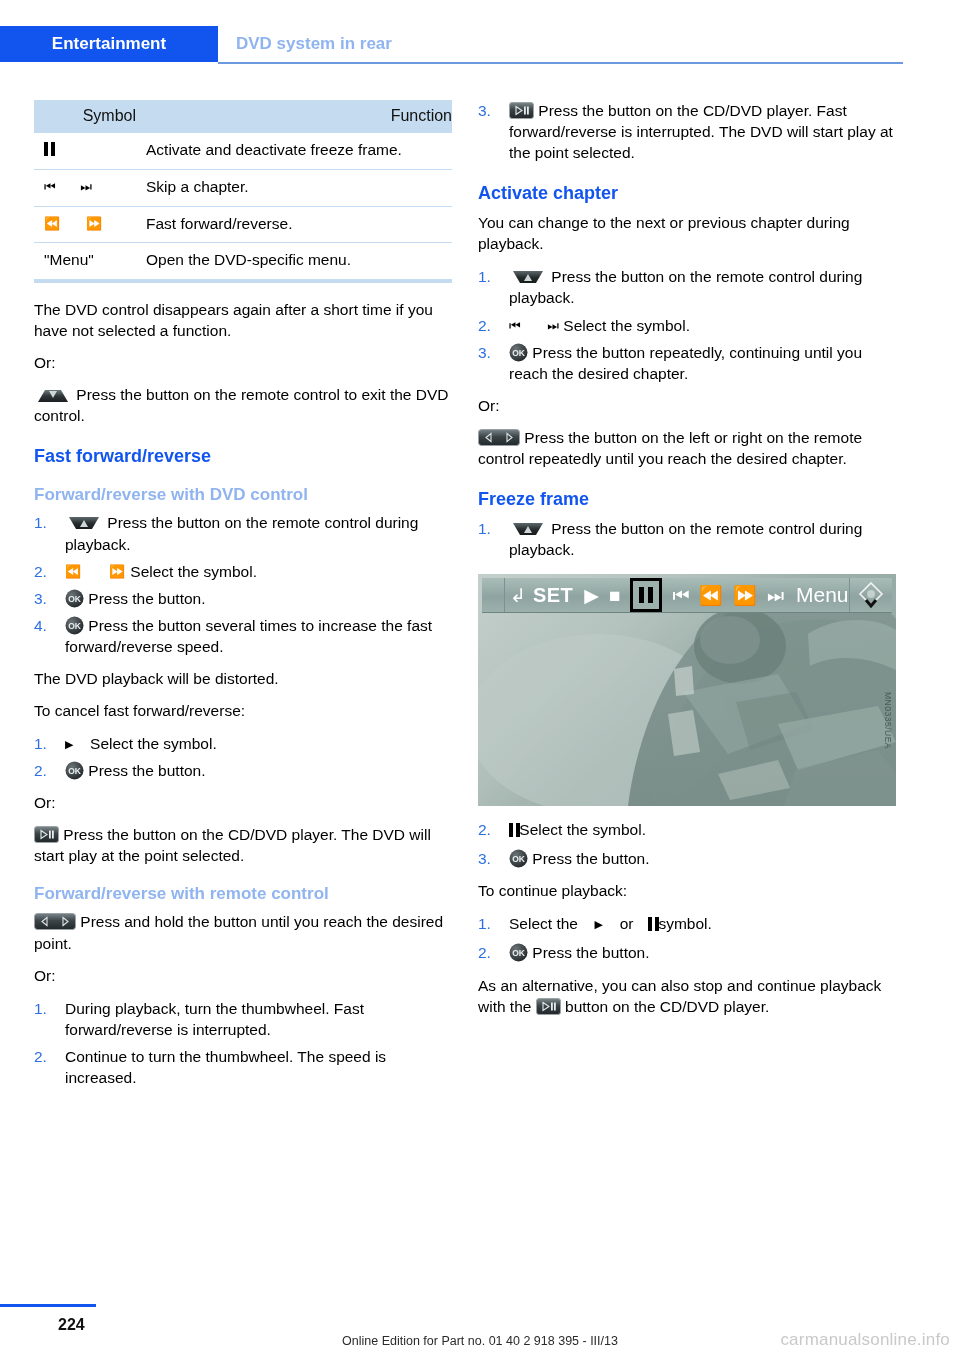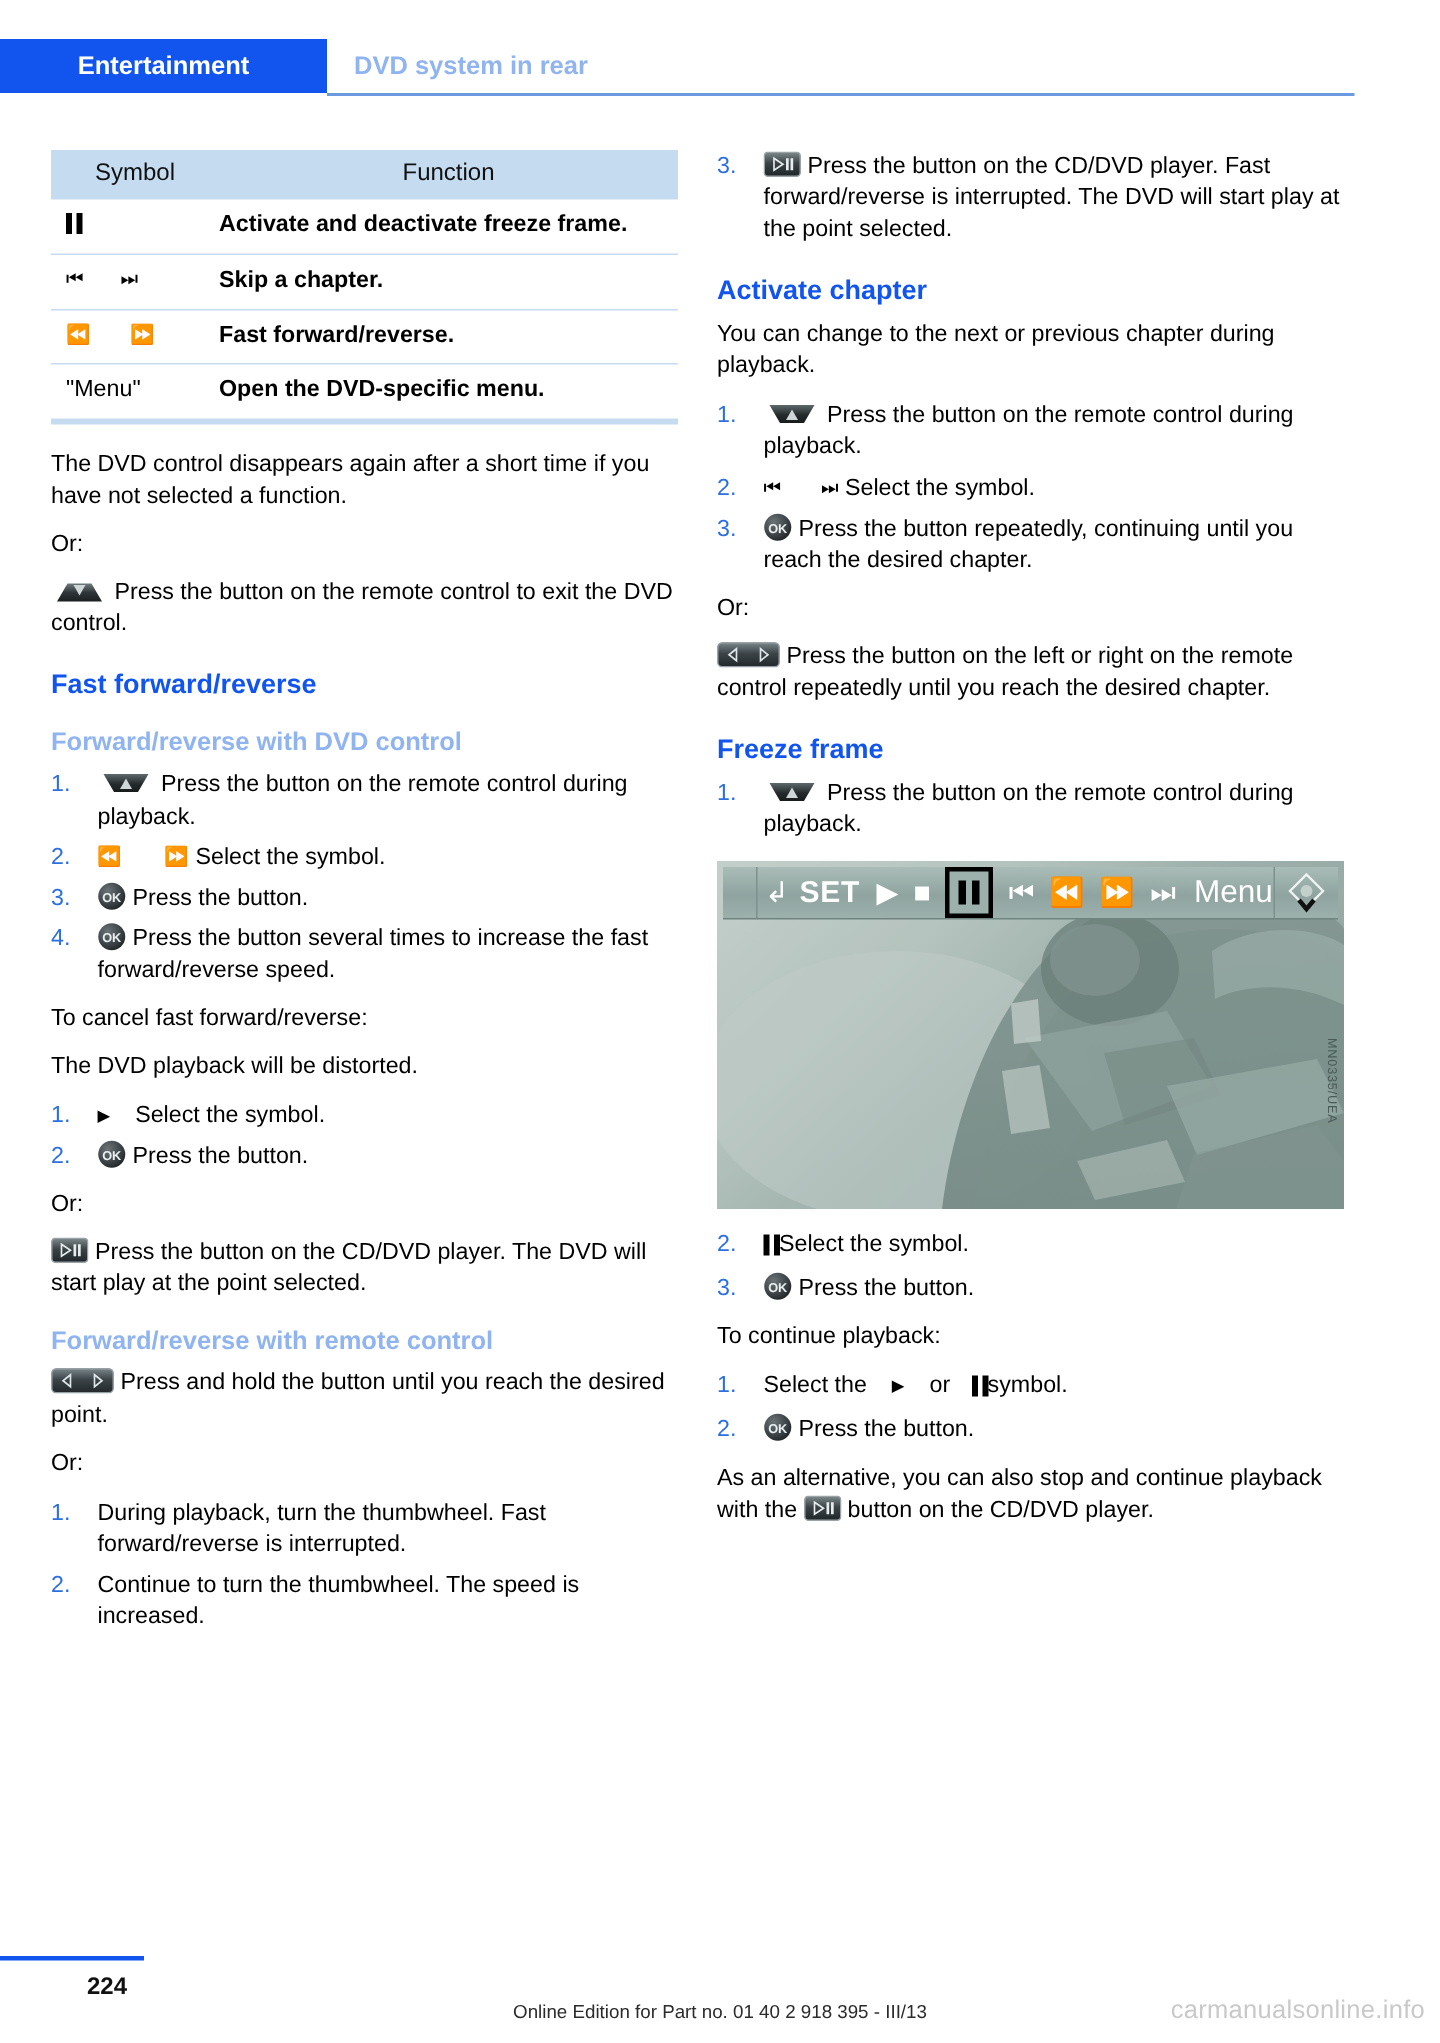--- a/index.html
+++ b/index.html
@@ -23,31 +23,31 @@
   .header-rule{position:absolute;left:218px;top:62px;width:685px;height:2px;background:#6c9ae0;}
 
   
   .col{position:absolute;top:100px;width:418px;}
   .col-left{left:34px;}
   .col-right{left:478px;}
 
   
   table.symtab{border-collapse:collapse;width:418px;font-size:15.5px;}
   table.symtab th{
-    background:#c5dcf0;text-align:center;font-weight:normal;font-size:16px;
+    background:#c5dcf0;text-align:right;font-weight:normal;font-size:16px;
     padding:7px 0 8px 10px;color:#111;
   }
   table.symtab th.c1{width:92px;}
   table.symtab td{
     padding:7px 0 8px 0;vertical-align:top;line-height:1.34;
     border-bottom:1px solid #c5dcf0;
   }
   table.symtab tr.first td{border-top:none;}
   table.symtab td.c1{width:92px;padding-left:10px;text-align:left;}
-  table.symtab td.c2{padding-left:10px;font-weight:bold;}
+  table.symtab td.c2{padding-left:10px;}
   table.symtab tr.last td{border-bottom:4px solid #c5dcf0;}
 
   
   .para{font-size:15.5px;line-height:1.36;margin:11px 0 0 0;}
   .para.first{margin-top:16px;}
   h2.sec{color:#1155ee;font-size:18px;font-weight:bold;margin:20px 0 8px 0;}
   h3.sub{color:#8fb4ef;font-size:17px;font-weight:bold;margin:18px 0 7px 0;}
 
   ol.steps{list-style:none;margin:6px 0 0 0;padding:0;font-size:15.5px;}
   ol.steps li{
@@ -240,22 +240,22 @@
       <span>
         <svg class="ic ic-ok" viewBox="0 0 19 19" aria-hidden="true">
           <circle cx="9.5" cy="9.5" r="9" fill="url(#gok)"></circle>
           <text x="9.5" y="13" font-size="8.5" font-weight="bold" fill="#e9eef0" text-anchor="middle" font-family="Liberation Sans, sans-serif">OK</text>
         </svg>
       </span>
       <span>Press the button several times to increase the fast forward/reverse speed.</span>
     </li>
   </ol>
 
+  <p class="para">The DVD playback will be distorted.</p>
   <p class="para">To cancel fast forward/reverse:</p>
-  <p class="para">The DVD playback will be distorted.</p>
 
   <ol class="steps" style="margin-top:12px">
     <li>
       <span class="num">1.</span>
       <span class="glyph-sm">▶</span>
       <span style="display:inline-block;width:8px"></span>
       <span>Select the symbol.</span>
     </li>
     <li>
       <span class="num">2.</span>

